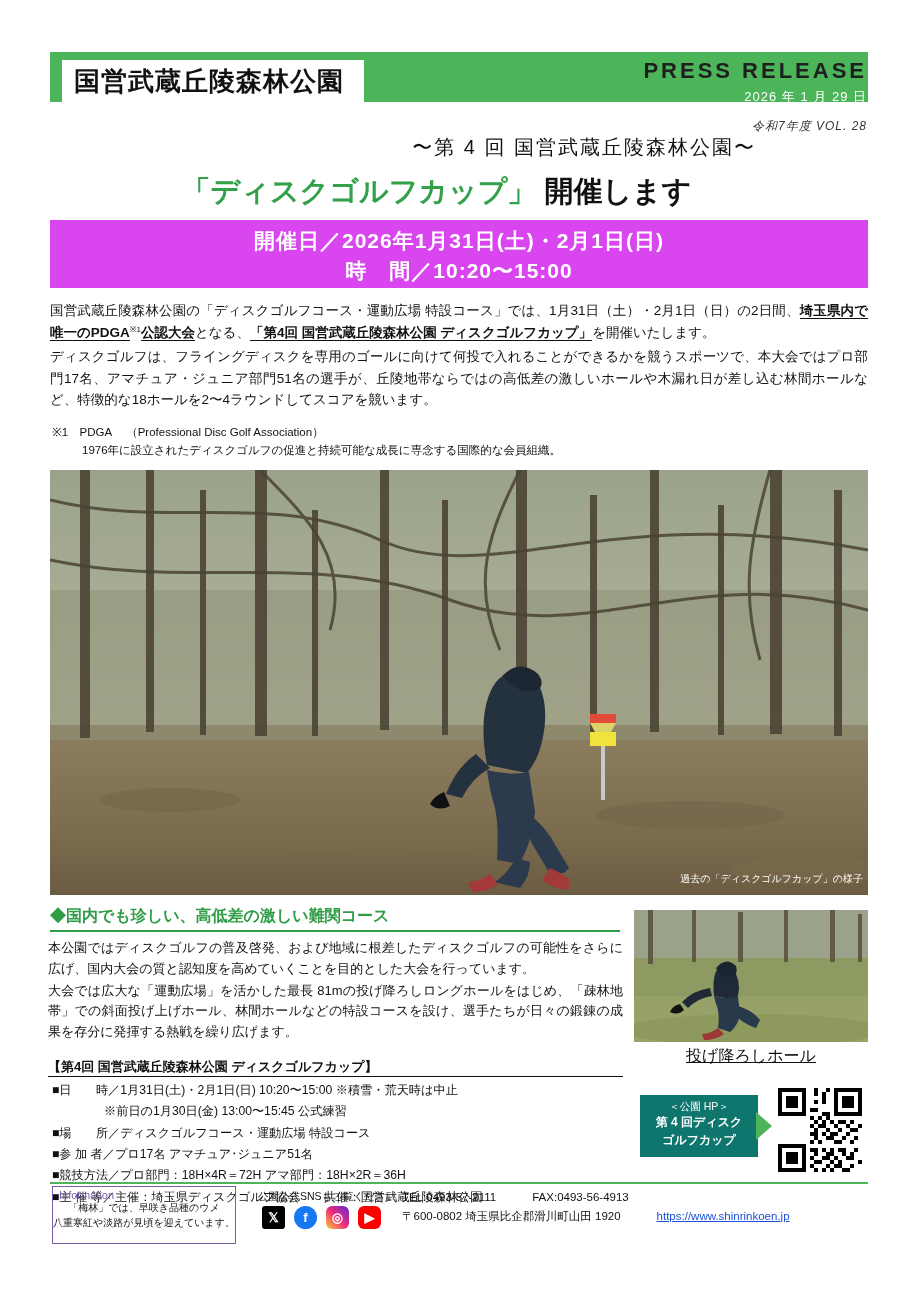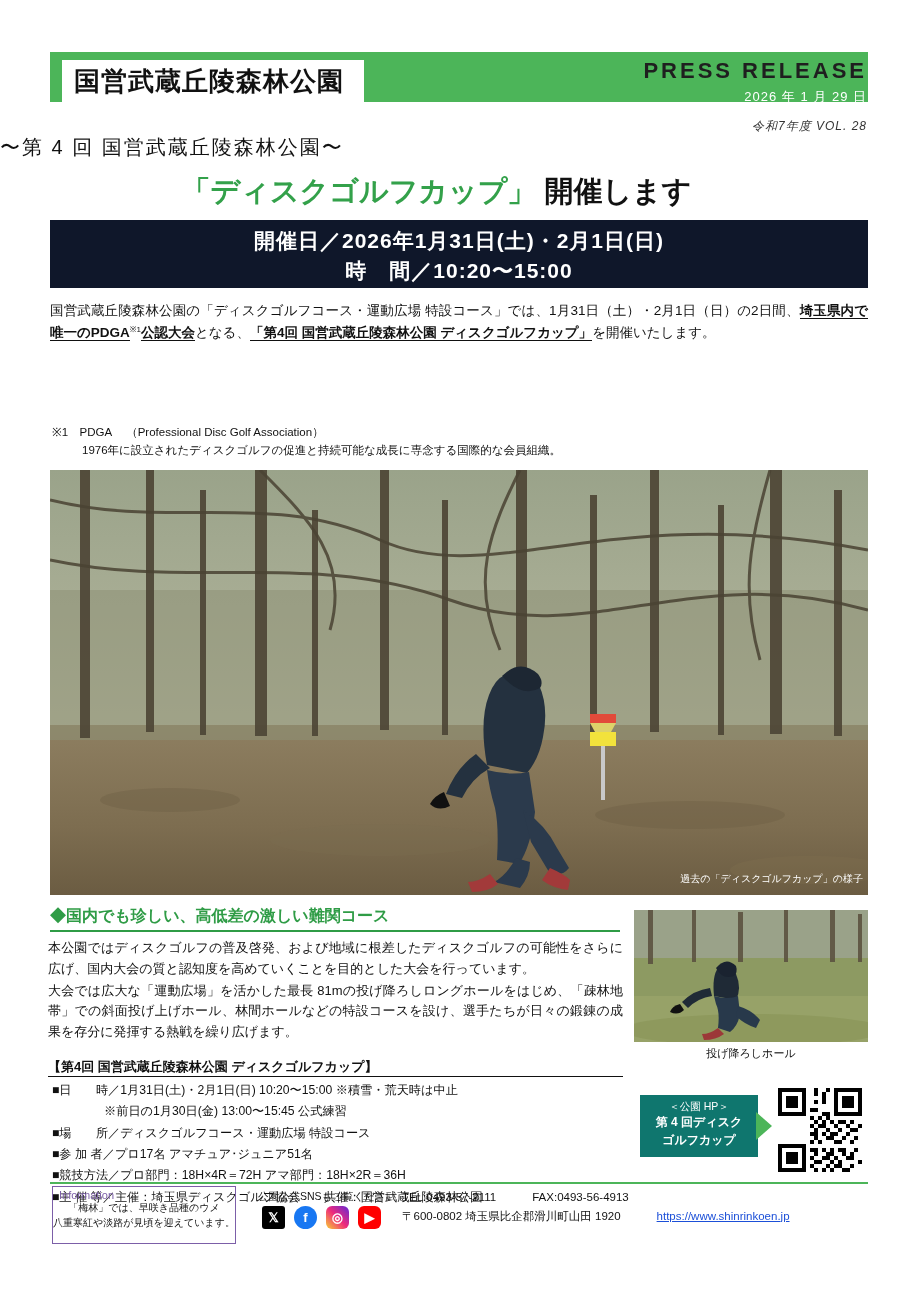--- a/index.html
+++ b/index.html
@@ -34,33 +34,33 @@
     position:absolute; right:52px; top:88px;
     font-size:13px; color:#ffffff; letter-spacing:1px;
   }
   .press-vol {
     position:absolute; right:52px; top:118px;
     font-size:12px; color:#333; font-style:italic; letter-spacing:1px;
   }
 
   
   .sub-title {
-    position:absolute; left:0; top:134px; width:756px; text-align:left;
+    position:absolute; left:0; top:134px; width:756px; text-align:right;
     font-size:20px; letter-spacing:2px; color:#111;
   }
   .main-title {
     position:absolute; left:0; top:172px; width:832px; text-align:center;
     font-size:29px; font-weight:bold; color:#111;padding-left:41px;
   }
   .main-title .green { color:#33a14a; }
 
   
   .date-band {
     position:absolute; left:50px; top:220px; width:818px; height:68px;
-    background:#0f172a; color:#fff; text-align:center;
+    background:#d946ef; color:#fff; text-align:center;
     padding-top:6px;
   }
   .date-band div { font-size:21px; font-weight:bold; letter-spacing:1px; line-height:1.45; }
 
   
   .lead {
     position:absolute; left:50px; top:300px; width:818px;
     font-size:13.5px; line-height:1.62; color:#111; text-align:justify;
   }
   .lead b { font-weight:bold; }
@@ -96,21 +96,21 @@
     font-size:13px; line-height:1.6; color:#111; text-align:justify;
   }
 
   
   .photo-small {
     position:absolute; left:634px; top:910px; width:234px; height:132px;
     overflow:hidden; background:#7a7258;
   }
   .photo-small-caption {
     position:absolute; left:634px; top:1046px; width:234px; text-align:center;
-    font-size:11px; color:#111;
+    font-size:16px; color:#111;text-decoration:underline;
   }
 
   
   .details-title {
     position:absolute; left:48px; top:1058px; font-size:13px; font-weight:bold; color:#111;
   }
   .details-rule {
     position:absolute; left:48px; top:1076px; width:575px; height:1px; background:#111;
   }
   .details {
@@ -182,20 +182,21 @@
 
   <div class="date-band">
     <div>開催日／2026年1月31日(土)・2月1日(日)</div>
     <div>時　間／10:20〜15:00</div>
   </div>
 
   <div class="lead">
     <p style="margin:0 0 2px 0;">
       <span>国営武蔵丘陵森林公園の「ディスクゴルフコース・運動広場 特設コース」では、1月31日（土）・2月1日（日）の2日間、</span><b class="u">埼玉県内で唯一のPDGA</b><sup>※1</sup><b class="u">公認大会</b><span>となる、</span><b class="u">「第4回  国営武蔵丘陵森林公園  ディスクゴルフカップ」</b><span>を開催いたします。</span>
     </p>
+    <p style="margin:0;">ディスクゴルフは、フライングディスクを専用のゴールに向けて何投で入れることができるかを競うスポーツで、本大会ではプロ部門17名、アマチュア・ジュニア部門51名の選手が、丘陵地帯ならではの高低差の激しいホールや木漏れ日が差し込む林間ホールなど、特徴的な18ホールを2〜4ラウンドしてスコアを競います。</p>
   </div>
 
   <div class="footnote">
     <span>※1　PDGA 　（Professional Disc Golf Association）</span>
     <span class="ind">1976年に設立されたディスクゴルフの促進と持続可能な成長に専念する国際的な会員組織。</span>
   </div>
 
   <div class="photo-main">
     <svg width="818" height="425" viewBox="0 0 818 425" preserveAspectRatio="none">
       <defs>

